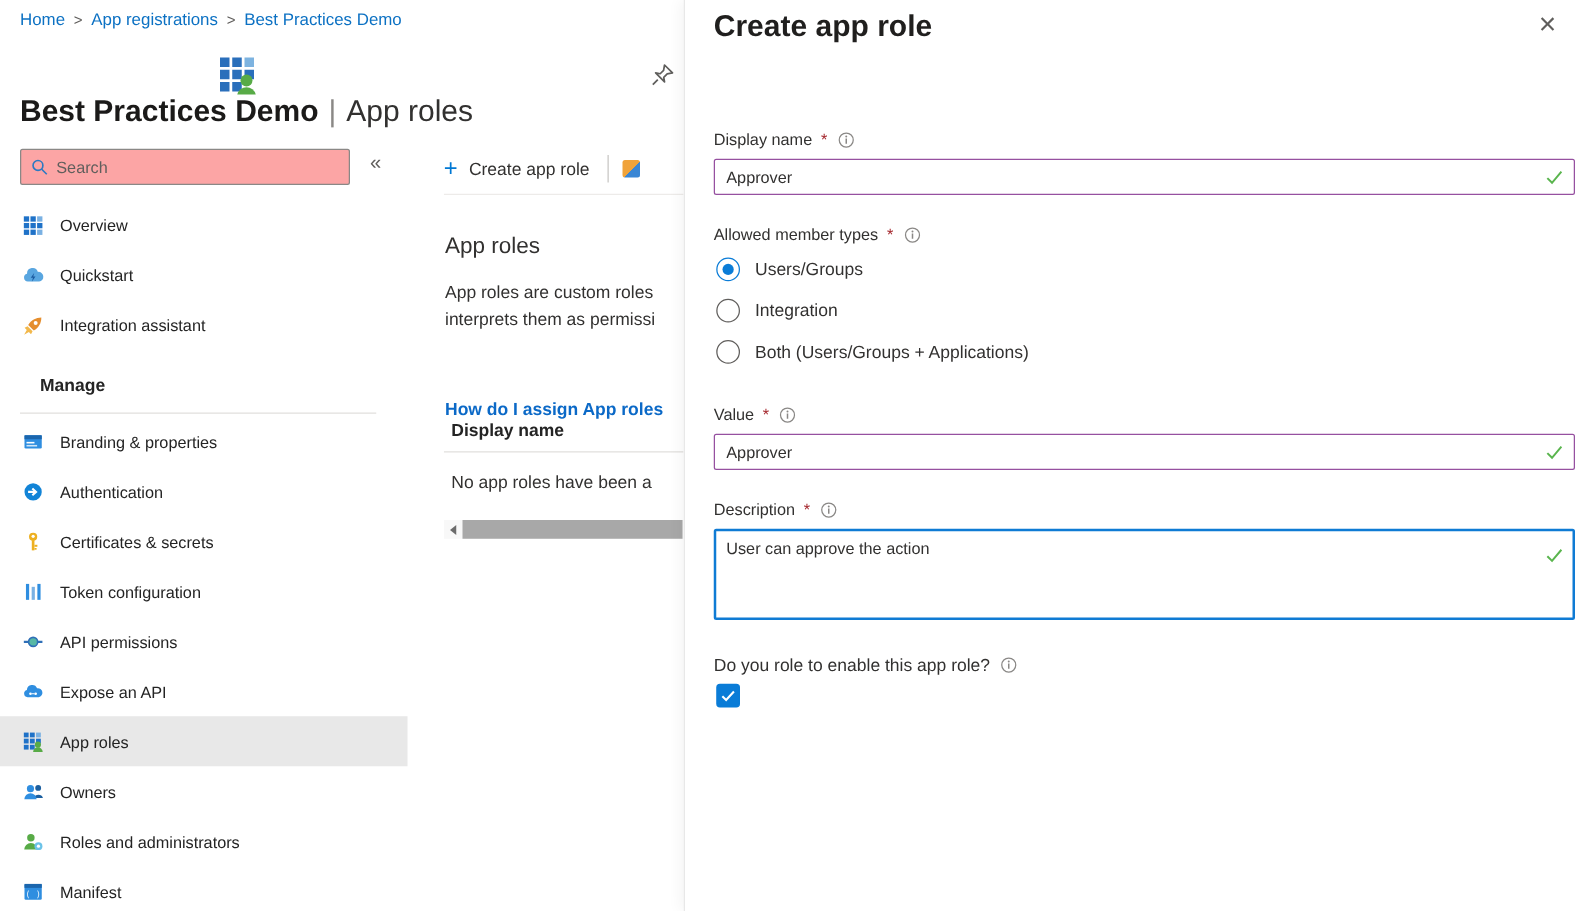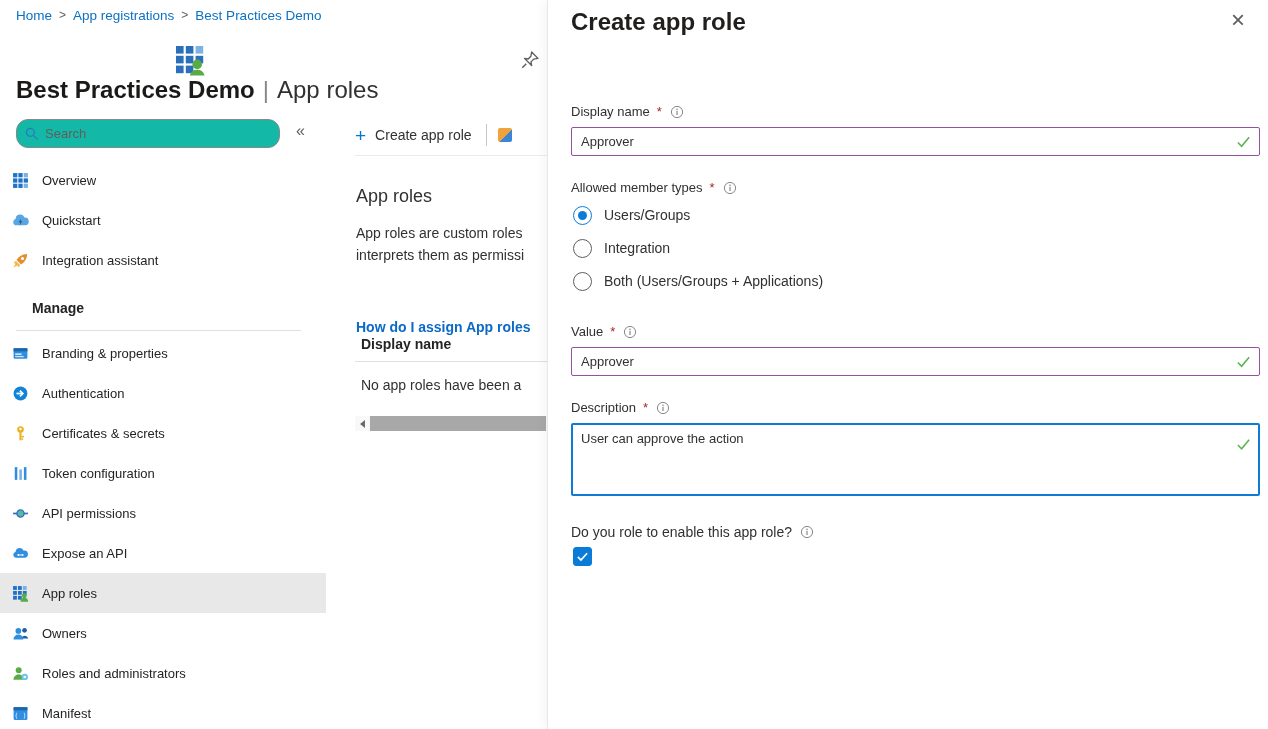--- a/index.html
+++ b/index.html
@@ -3,47 +3,47 @@
 <meta charset="utf-8">
 <style>
   * { margin:0; padding:0; box-sizing:border-box; }
   html,body { background:#fff; }
   .screen {
     position:relative; width:1268px; height:729px; overflow:hidden;
     background:#fff; font-family:"Liberation Sans", sans-serif; color:#323130;
   }
 
   
-  .breadcrumb { position:absolute; left:16px; top:8px; display:flex; gap:7px; font-size:13.5px; align-items:flex-start; }
+  .breadcrumb { position:absolute; left:16px; top:8px; display:flex; gap:7px; font-size:13.5px; align-items:flex-end; }
   .breadcrumb a { color:#0c71c3; text-decoration:none; cursor:pointer; }
   .breadcrumb .sep { color:#605e5c; font-size:12px; }
 
   
   .page-header { position:absolute; left:16px; top:44px; display:flex; align-items:center;flex-direction:column; }
   .title-icon { width:32px; height:32px; margin-right:14px; }
   .page-title { font-size:24px; color:#1b1a19; white-space:nowrap; }
   .page-title .t-main { font-weight:700; }
   .page-title .t-pipe { color:#8a8886; font-weight:300; margin:0 8px; }
   .page-title .t-sub { font-weight:400; color:#323130; }
   .pin-btn { position:absolute; left:504px; top:6px; width:20px; height:20px; cursor:pointer; }
 
   
   .searchbox { position:absolute; left:16px; top:119px; width:264px; height:29px;
-    border:1px solid #8a8886; border-radius:12px; background:#14b8a6; }
+    border:1px solid #8a8886; border-radius:2px; background:#fca5a5; }
   .searchbox svg { position:absolute; left:7px; top:6px; width:15px; height:15px; }
   .searchbox input { position:absolute; left:0; top:0; width:100%; height:100%;
     border:none; outline:none; background:transparent; padding-left:28px; font-size:13px;
     font-family:"Liberation Sans", sans-serif; color:#323130; }
   .searchbox input::placeholder { color:#605e5c; }
   .collapse-btn { position:absolute; left:296px; top:122px; font-size:16px; color:#605e5c; cursor:pointer; }
 
   .nav-list { position:absolute; left:0; width:326px; }
   .nav-general { top:160px; }
   .nav-manage { top:333px; }
-  .nav-row { display:flex; align-items:center; height:40px; padding-left:12px; gap:13px;
+  .nav-row { display:flex; align-items:center; height:40px; padding-left:18px; gap:13px;
     font-size:13px; color:#242424; cursor:pointer; }
   .nav-row.selected { background:#e8e8e8; }
   .nav-row svg { width:17px; height:17px; flex:0 0 auto; }
   .section-label { position:absolute; left:16px; top:300px; font-size:14px; font-weight:700; color:#242424;padding-left:16px; }
   .side-divider { position:absolute; left:16px; top:330px; width:285px; height:1px; background:#e1dfdd; }
 
   
   .content { position:absolute; left:355px; top:0; width:192px; height:729px; overflow:hidden; }
   .toolbar { position:absolute; left:0; top:120px; height:30px; display:flex; align-items:center; }
   .create-btn { display:flex; align-items:center; gap:9px; color:#323130; font-size:14px; cursor:pointer; white-space:nowrap; }

